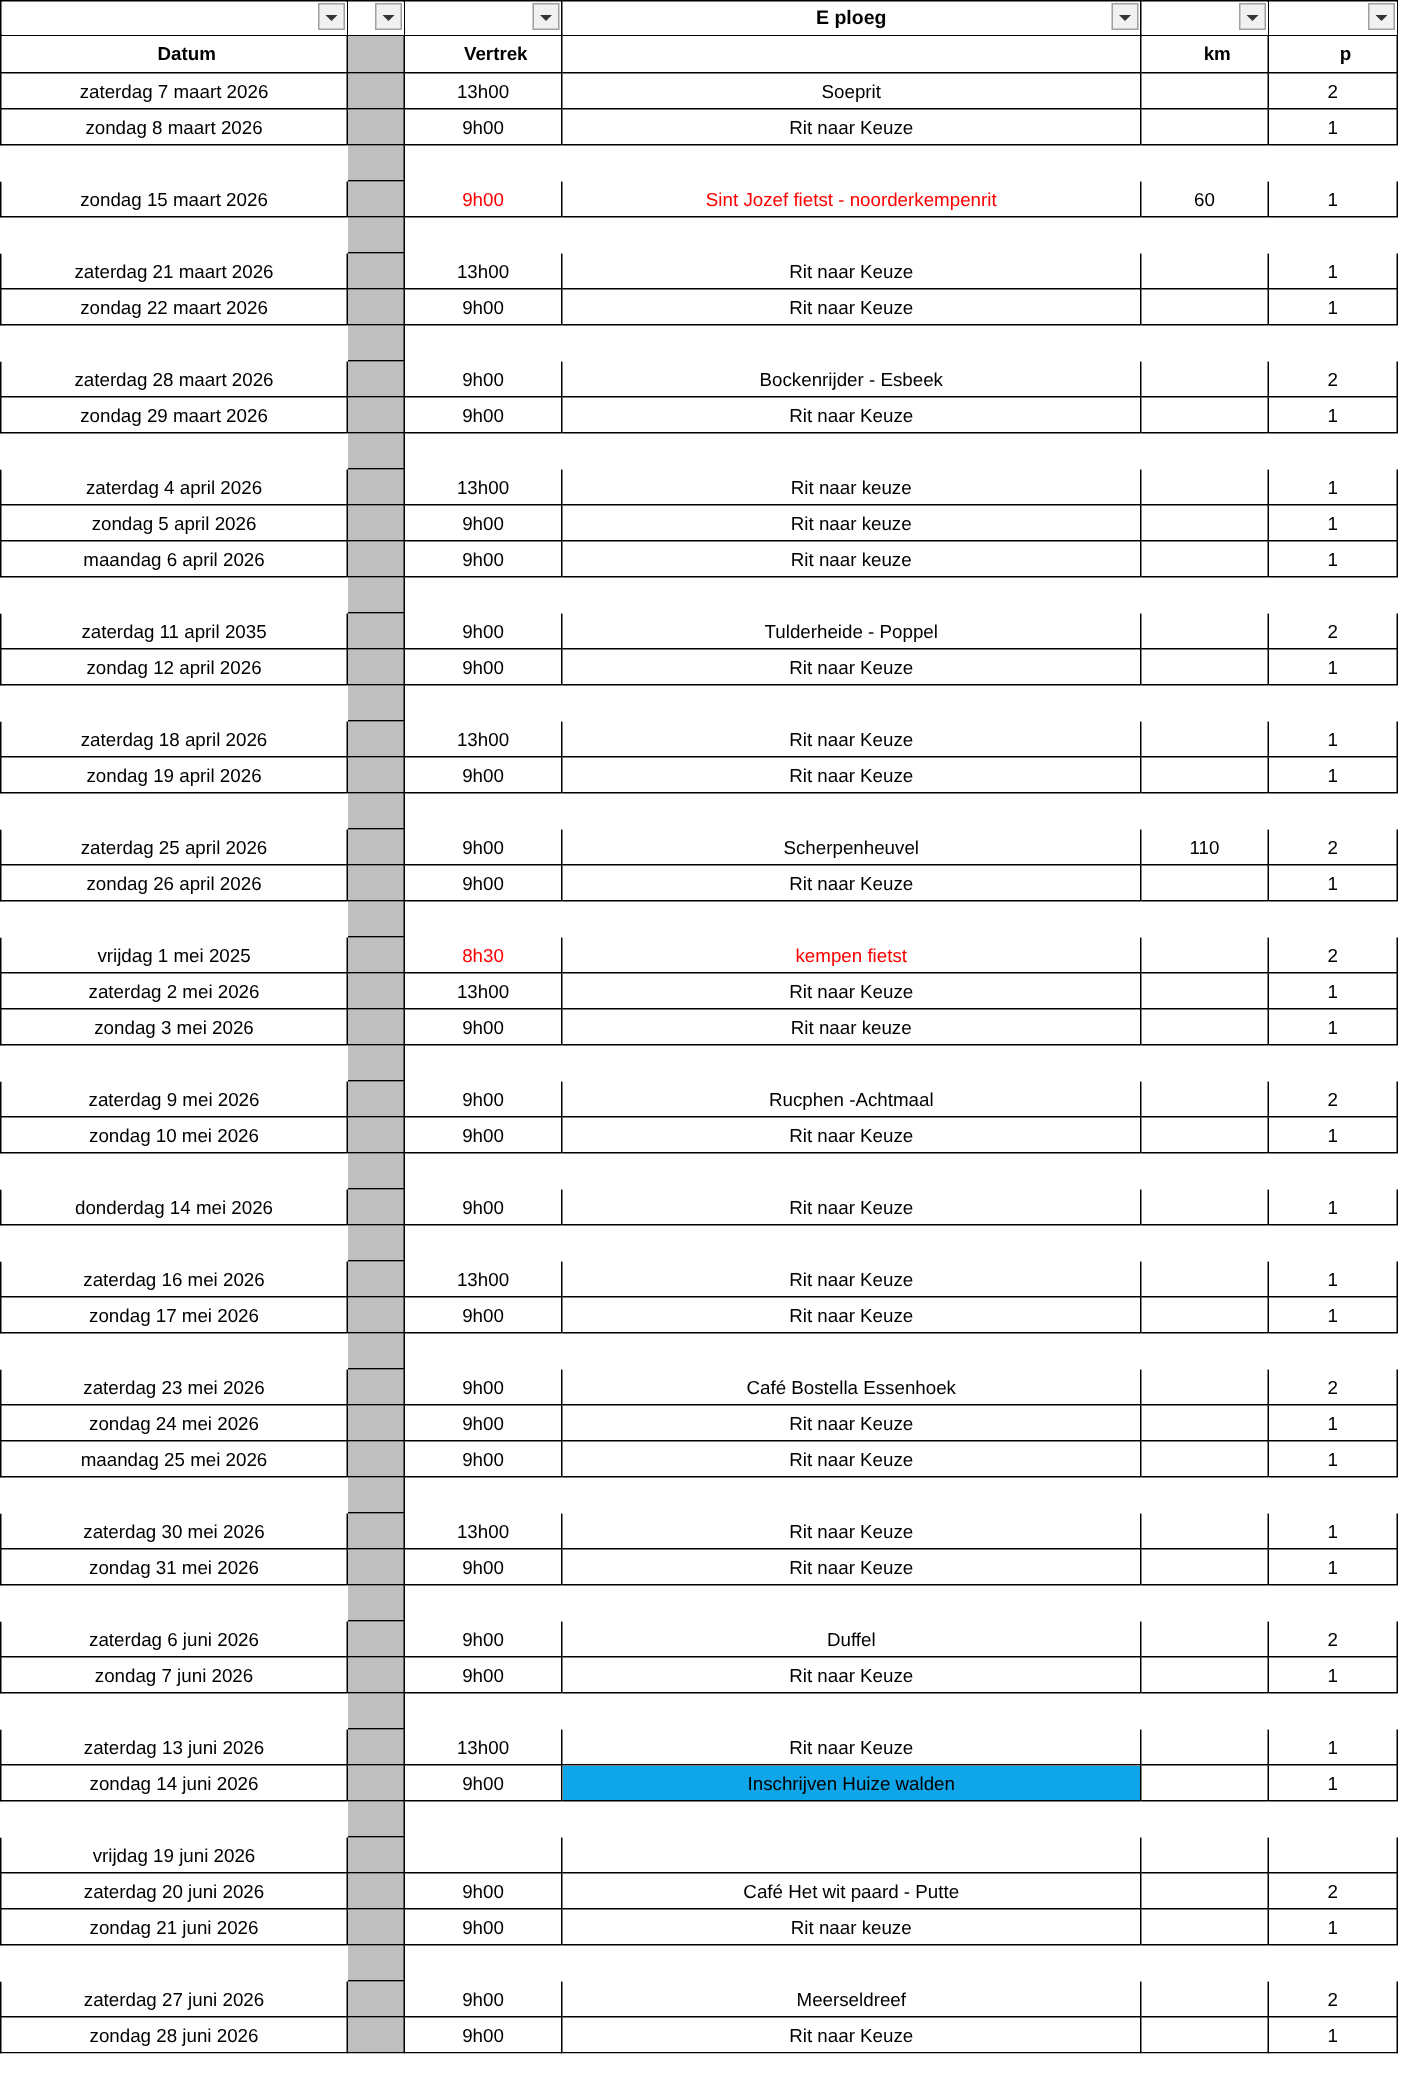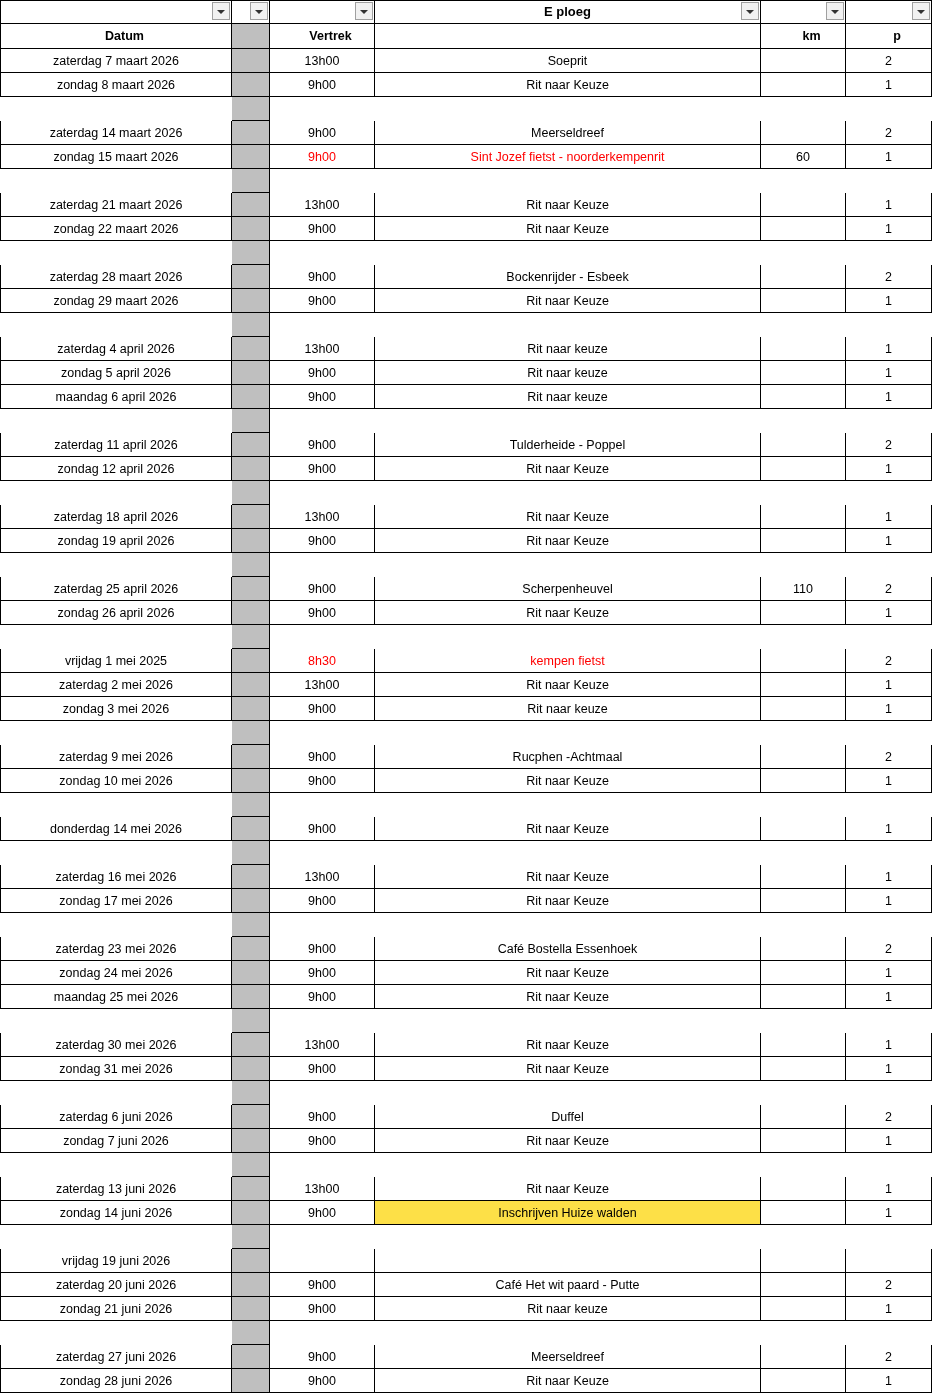--- a/index.html
+++ b/index.html
@@ -75,21 +75,21 @@
   tr.colhead td {
     font-weight: bold;
     height: 24px;
     padding-left: 19px;
   }
   td.gray-cell { background: #bfbfbf; border: 1px solid #000000; }
   tr.spacer td { height: 23px; }
   tr.spacer td.sp-side { border: 1px solid #ffffff; }
   tr.spacer td.sp-gray { background: #bfbfbf; border: 1px solid #000000; }
   td.red { color: #ff0000; }
-  td.highlight { background: #fde047; }
+  td.highlight { background: #0ea5e9; }
   td.tall { height: 28px; }
 </style>
 </head>
 <body>
 
 <table class="sheet">
   <colgroup>
     <col class="c-date">
       <col class="c-gray">
       <col class="c-time">
@@ -147,28 +147,20 @@
       </tr>
       <tr class="spacer">
         <td class="sp-side"></td>
         <td class="sp-gray"></td>
         <td class="sp-side"></td>
         <td class="sp-side"></td>
         <td class="sp-side"></td>
         <td class="sp-side"></td>
       </tr>
       <tr>
-        <td class="">zaterdag 14 maart 2026</td>
-        <td class="gray-cell"></td>
-        <td class="">9h00</td>
-        <td class="">Meerseldreef</td>
-        <td class=""></td>
-        <td class="">2</td>
-      </tr>
-      <tr>
         <td class="">zondag 15 maart 2026</td>
         <td class="gray-cell"></td>
         <td class="red">9h00</td>
         <td class="red ">Sint Jozef fietst - noorderkempenrit</td>
         <td class="">60</td>
         <td class="">1</td>
       </tr>
       <tr class="spacer">
         <td class="sp-side"></td>
         <td class="sp-gray"></td>
@@ -251,21 +243,21 @@
       </tr>
       <tr class="spacer">
         <td class="sp-side"></td>
         <td class="sp-gray"></td>
         <td class="sp-side"></td>
         <td class="sp-side"></td>
         <td class="sp-side"></td>
         <td class="sp-side"></td>
       </tr>
       <tr>
-        <td class="">zaterdag 11 april 2026</td>
+        <td class="">zaterdag 11 april 2035</td>
         <td class="gray-cell"></td>
         <td class="">9h00</td>
         <td class="">Tulderheide - Poppel</td>
         <td class=""></td>
         <td class="">2</td>
       </tr>
       <tr>
         <td class="">zondag 12 april 2026</td>
         <td class="gray-cell"></td>
         <td class="">9h00</td>

